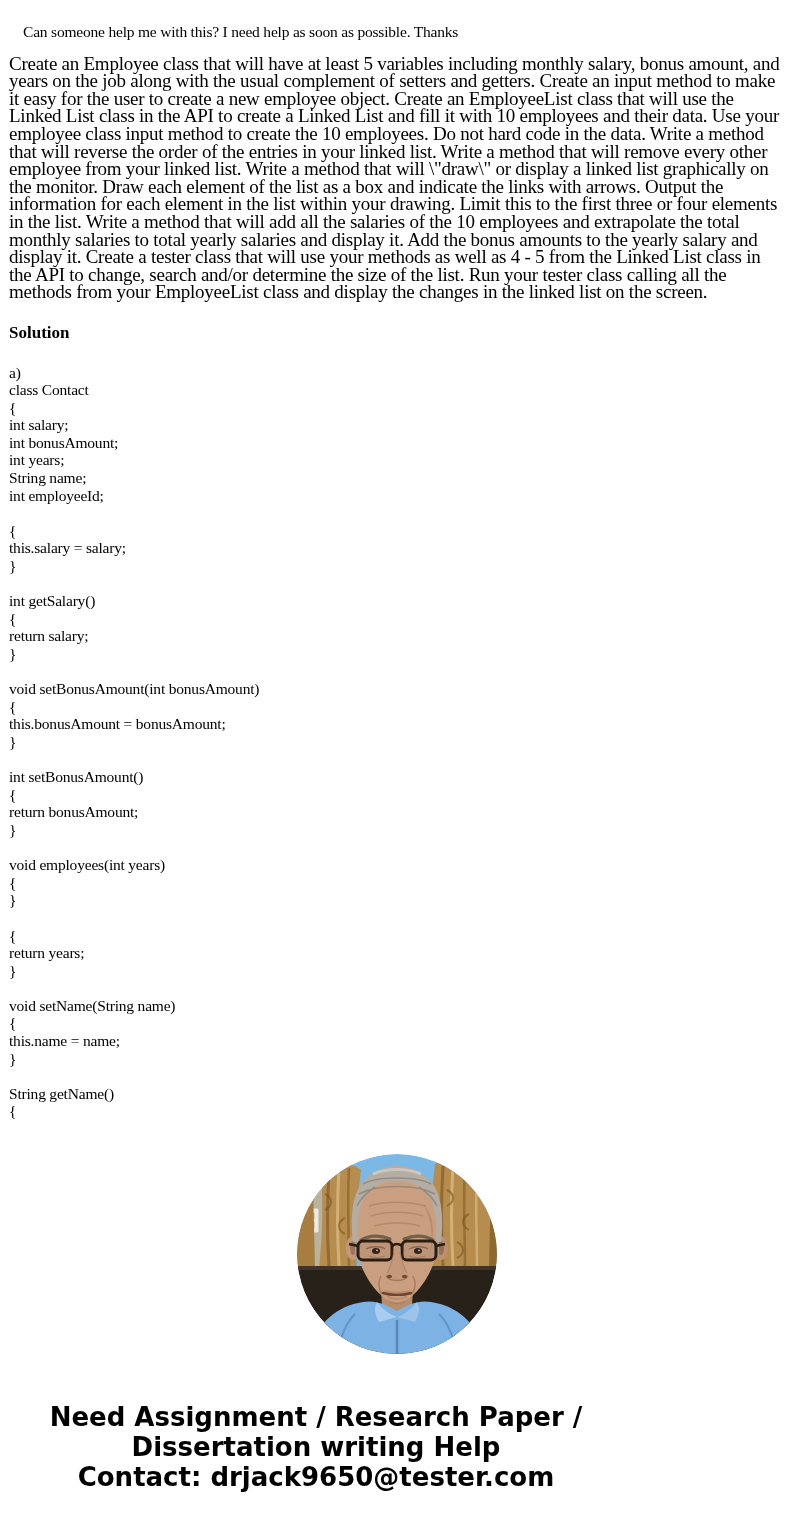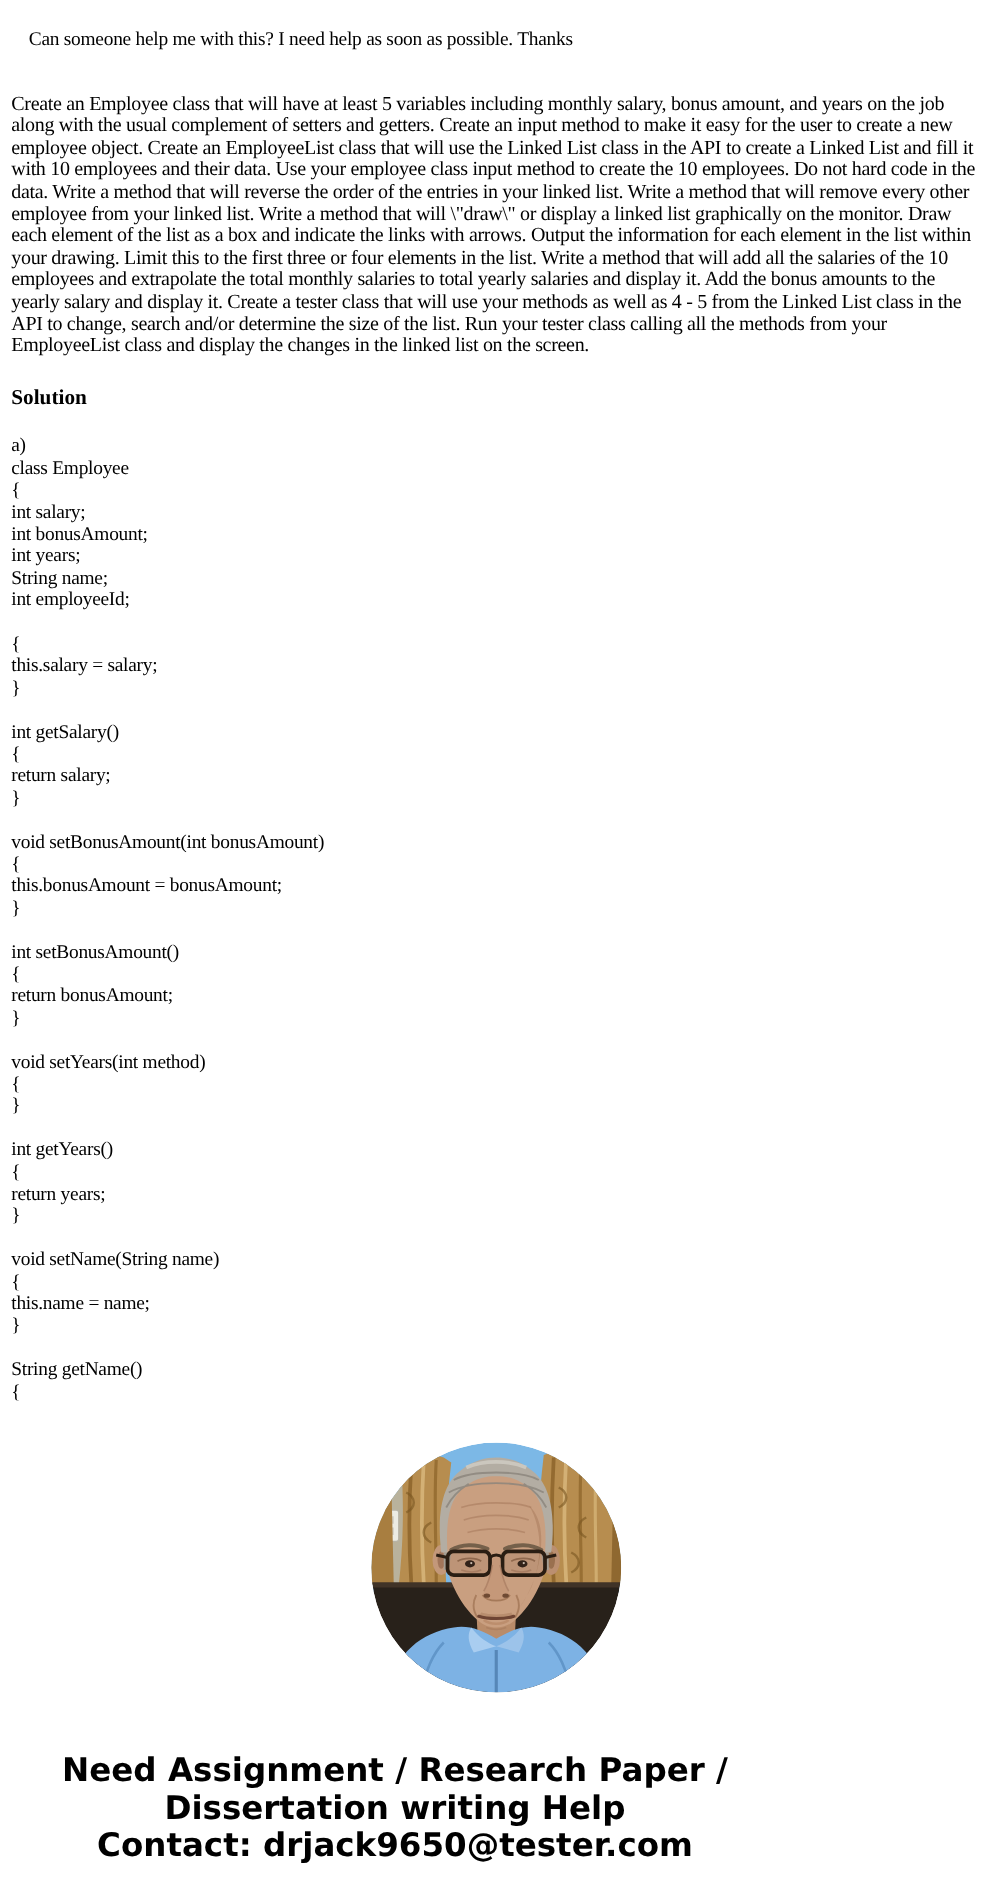--- a/index.html
+++ b/index.html
@@ -6,21 +6,21 @@
   .page{
     position:relative;
     width:794px;height:1523px;
     overflow:hidden;
     background:#ffffff;
     font-family:"Liberation Serif",serif;
     color:#000;
   }
   .textcol{padding:9px 9px 0 9px;}
   .intro{margin:14px;font-size:15.5px;line-height:17.6px;letter-spacing:-0.2px;}
-  .assignment{margin:34px 0 0 0;font-size:16px;line-height:17.6px;letter-spacing:-0.25px;}
+  .assignment{margin:14px 0 0 0;font-size:19px;line-height:17.6px;letter-spacing:-0.25px;}
   .solution{margin:23px 0 12px 0;font-size:17px;line-height:17.6px;font-weight:bold;}
   .code{margin:22px 0 0 0;}
   .code-line{font-size:15.5px;line-height:17.6px;min-height:17.6px;letter-spacing:-0.2px;white-space:pre-wrap;}
   .avatar{
     position:absolute;left:297px;top:1154px;
     width:200px;height:200px;border-radius:50%;overflow:hidden;
   }
   .footer{
     position:absolute;left:0;top:1402px;width:632px;
     box-sizing:border-box;padding:0 9px;
@@ -34,21 +34,21 @@
 
 <div class="page">
 
   <div class="textcol">
     <p class="intro">Can someone help me with this? I need help as soon as possible. Thanks</p>
     <p class="assignment">Create an Employee class that will have at least 5 variables including monthly salary, bonus amount, and years on the job along with the usual complement of setters and getters. Create an input method to make it easy for the user to create a new employee object. Create an EmployeeList class that will use the Linked List class in the API to create a Linked List and fill it with 10 employees and their data. Use your employee class input method to create the 10 employees. Do not hard code in the data. Write a method that will reverse the order of the entries in your linked list. Write a method that will remove every other employee from your linked list. Write a method that will \"draw\" or display a linked list graphically on the monitor. Draw each element of the list as a box and indicate the links with arrows. Output the information for each element in the list within your drawing. Limit this to the first three or four elements in the list. Write a method that will add all the salaries of the 10 employees and extrapolate the total monthly salaries to total yearly salaries and display it. Add the bonus amounts to the yearly salary and display it. Create a tester class that will use your methods as well as 4 - 5 from the Linked List class in the API to change, search and/or determine the size of the list. Run your tester class calling all the methods from your EmployeeList class and display the changes in the linked list on the screen.</p>
     <h3 class="solution">Solution</h3>
     <div class="code">
 
     <div class="code-line">a)</div>
-        <div class="code-line">class Employee</div>
+        <div class="code-line">class Contact</div>
         <div class="code-line">{</div>
         <div class="code-line">int salary;</div>
         <div class="code-line">int bonusAmount;</div>
         <div class="code-line">int years;</div>
         <div class="code-line">String name;</div>
         <div class="code-line">int employeeId;</div>
         <div class="code-line"></div>
         <div class="code-line">{</div>
         <div class="code-line">this.salary = salary;</div>
         <div class="code-line">}</div>
@@ -61,25 +61,24 @@
         <div class="code-line">void setBonusAmount(int bonusAmount)</div>
         <div class="code-line">{</div>
         <div class="code-line">this.bonusAmount = bonusAmount;</div>
         <div class="code-line">}</div>
         <div class="code-line"></div>
         <div class="code-line">int setBonusAmount()</div>
         <div class="code-line">{</div>
         <div class="code-line">return bonusAmount;</div>
         <div class="code-line">}</div>
         <div class="code-line"></div>
-        <div class="code-line">void setYears(int method)</div>
+        <div class="code-line">void employees(int years)</div>
         <div class="code-line">{</div>
         <div class="code-line">}</div>
         <div class="code-line"></div>
-        <div class="code-line">int getYears()</div>
         <div class="code-line">{</div>
         <div class="code-line">return years;</div>
         <div class="code-line">}</div>
         <div class="code-line"></div>
         <div class="code-line">void setName(String name)</div>
         <div class="code-line">{</div>
         <div class="code-line">this.name = name;</div>
         <div class="code-line">}</div>
         <div class="code-line"></div>
         <div class="code-line">String getName()</div>

